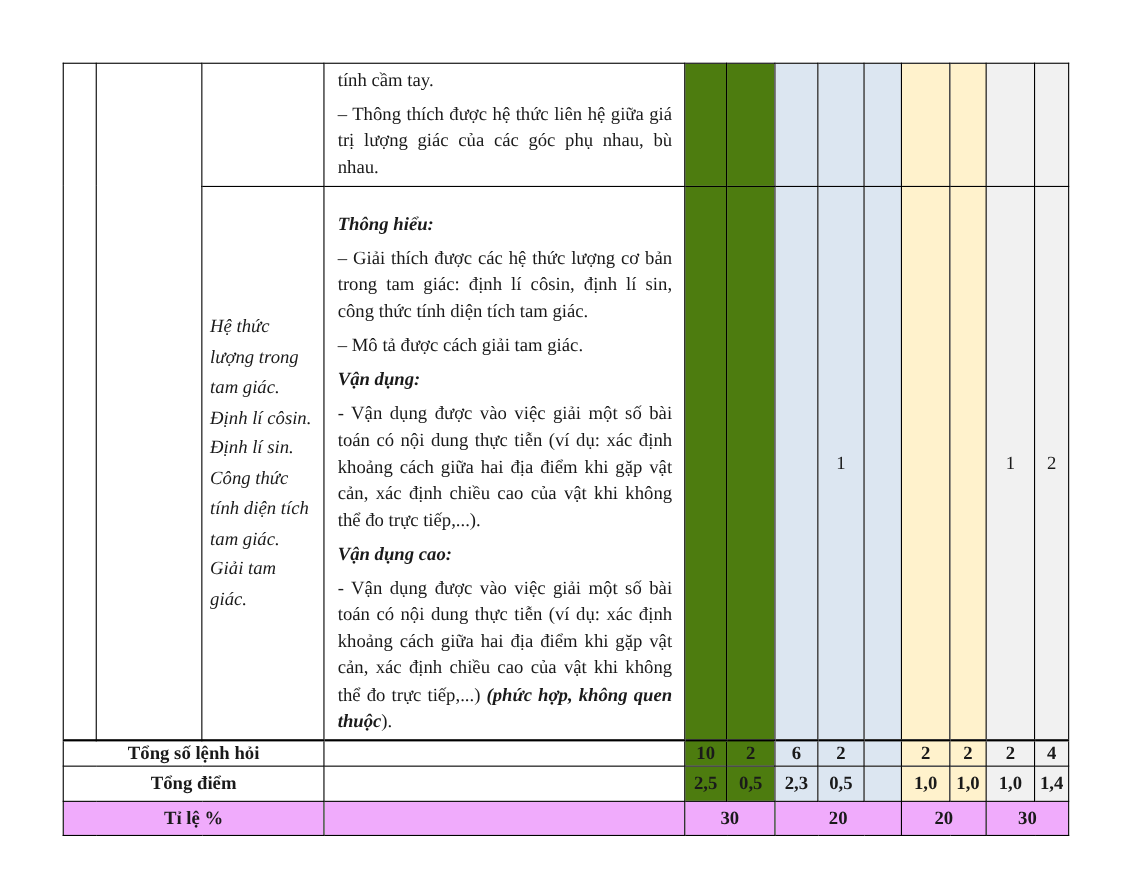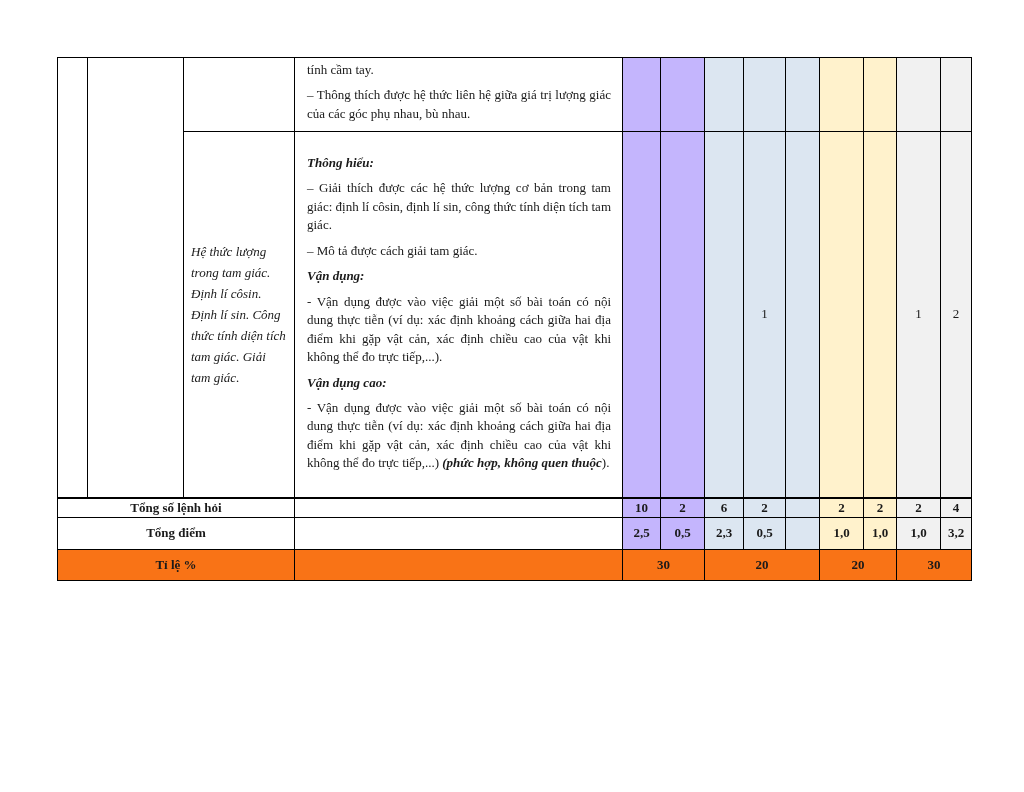--- a/index.html
+++ b/index.html
@@ -13,29 +13,29 @@
   }
   table.matrix {
     position: absolute;
     left: 57px; top: 57px;
     border-collapse: collapse;
     table-layout: fixed;
     border: 1.5px solid #000;
   }
   table.matrix td {
     border: 1px solid #000;
-    font-size: 13px;
+    font-size: 17px;
     color: #1a1a1a;
     overflow: hidden;
   }
-  .c-green { background: #c4b5fd; }
+  .c-green { background: #4d7c0f; }
   .c-blue  { background: #dce6f1; }
   .c-cream { background: #fff2cc; }
   .c-gray  { background: #f1f1f1; }
-  .c-hl    { background: #f97316; }
+  .c-hl    { background: #f0abfc; }
 
   td.content-cell {
     vertical-align: top;
     text-align: justify;
     padding: 0 11px 4px 12px;
     line-height: 1.42;
   }
   td.content-cell p { margin: 7px 0 0 0; }
   td.content-cell p.first { margin-top: 3px; }
   .heading { font-weight: bold; font-style: italic; }
@@ -150,21 +150,21 @@
     <td colspan="3" class="label-cell">Tổng điểm</td>
     <td></td>
     <td class="c-green num-cell">2,5</td>
     <td class="c-green num-cell">0,5</td>
     <td class="c-blue num-cell">2,3</td>
     <td class="c-blue num-cell">0,5</td>
     <td class="c-blue num-cell"></td>
     <td class="c-cream num-cell">1,0</td>
     <td class="c-cream num-cell">1,0</td>
     <td class="c-gray num-cell">1,0</td>
-    <td class="c-gray num-cell">3,2</td>
+    <td class="c-gray num-cell">1,4</td>
   </tr>
 
   <tr style="height:31px">
     <td colspan="3" class="label-cell c-hl">Tỉ lệ %</td>
     <td class="c-hl"></td>
     <td colspan="2" class="c-hl num-cell">30</td>
     <td colspan="3" class="c-hl num-cell">20</td>
     <td colspan="2" class="c-hl num-cell">20</td>
     <td colspan="2" class="c-hl num-cell">30</td>
   </tr>

